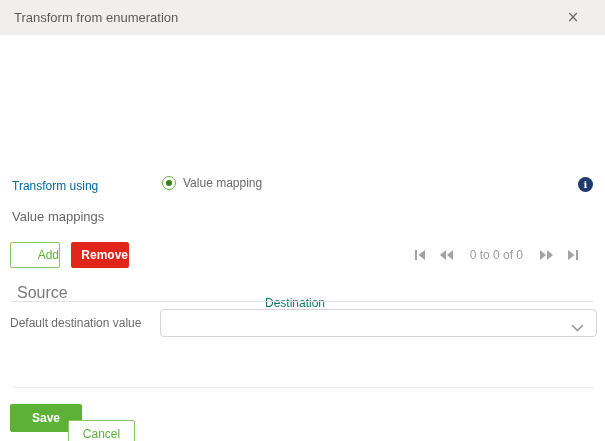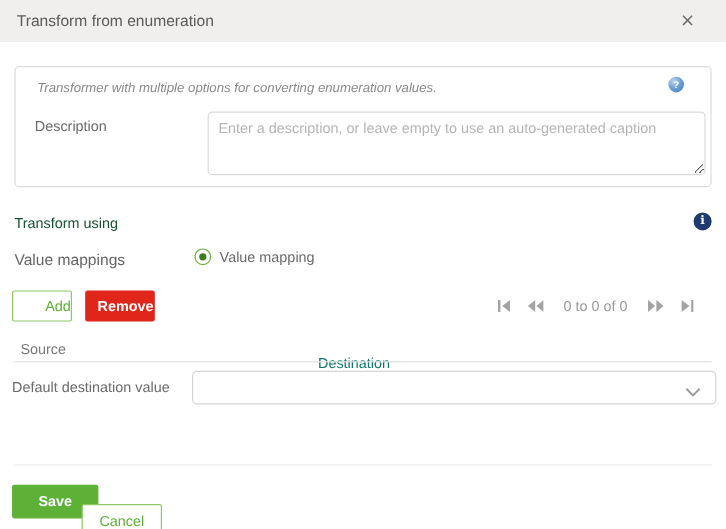--- a/index.html
+++ b/index.html
@@ -37,23 +37,23 @@
   }
   .desc-label { position:absolute; left:16px; top:42px; font-size:12px; color:#6b6b6b; }
   .desc-input {
     position:absolute; left:160px; top:37px; width:415px; height:53px;
     border:1px solid #d9d9d9; border-radius:4px; resize:both;
     font-family:"Liberation Sans","DejaVu Sans",sans-serif; font-size:12px;
     color:#555; padding:6px 8px; outline:none;
   }
   .desc-input::placeholder { color:#b5b5b5; opacity:1; }
   
-  .transform-label { position:absolute; left:12px; top:179px; font-size:12px; color:#14532d; }
+  .transform-label { position:absolute; left:12px; top:179px; font-size:12px; color:#0369a1; }
   .radio-group { position:absolute; left:162px; top:176px; display:flex; align-items:center; gap:14px; }
-  .radio-option { display:flex; align-items:center; gap:7px; cursor:pointer;margin-top:31px; }
+  .radio-option { display:flex; align-items:center; gap:7px; cursor:pointer; }
   .radio-circle {
     width:14px; height:14px; border-radius:50%; background:#fff; position:relative;
   }
   .radio-circle.selected { border:1px solid #6ab33e; }
   .radio-circle.selected::after {
     content:""; position:absolute; left:3px; top:3px; width:6px; height:6px;
     border-radius:50%; background:#3e7d1f;
   }
   .radio-circle.unselected { border:1px solid #aaaaaa; }
   .radio-label { font-size:12px; color:#6b6b6b; }
@@ -75,21 +75,21 @@
     left:71px; width:58px; background:#e0251b; color:#ffffff; border:1px solid #e0251b;
     font-weight:bold;
   }
   .pagination {
     position:absolute; right:27px; top:248px; display:flex; align-items:center; gap:14px;
   }
   .pg-btn { background:none; border:none; padding:0; cursor:pointer; display:flex; align-items:center; }
   .pg-btn svg { display:block; }
   .pg-text { font-size:12px; color:#9a9a9a; padding:0 3px; }
   
-  .col-source { position:absolute; left:17px; top:284px; font-size:12px; color:#7a7a7a; }
+  .col-source { position:absolute; left:17px; top:284px; font-size:16px; color:#7a7a7a; }
   .col-dest { position:absolute; left:265px; top:284px; font-size:12px; color:#0f766e;margin-top:12px; }
   .table-hline { position:absolute; left:12px; right:12px; top:301px; border-top:1px solid #e2e2e2; }
   .row-label { position:absolute; left:10px; top:316px; font-size:12px; color:#6b6b6b; }
   .dest-select {
     position:absolute; left:160px; top:309px; width:437px; height:28px;
     border:1px solid #d5d5d5; border-radius:4px; background:#fff; cursor:pointer;
   }
   .dest-select .chevron { position:absolute; right:12px; top:8px; }
   
   .footer-divider { position:absolute; left:12px; right:12px; top:387px; border-top:1px solid #ebebeb; }
@@ -107,26 +107,20 @@
 </head>
 <body>
 
 <div class="dialog">
 
   <div class="titlebar">
     <span class="title">Transform from enumeration</span>
   </div>
   <button class="close-btn">×</button>
 
-  <div class="info-box">
-    <span class="hint">Transformer with multiple options for converting enumeration values.</span>
-    <span class="help-ball">?</span>
-    <span class="desc-label">Description</span>
-    <textarea class="desc-input" placeholder="Enter a description, or leave empty to use an auto-generated caption" style=""></textarea>
-  </div>
 
   <span class="transform-label">Transform using</span>
   <div class="radio-group">
     <span class="radio-option">
       <span class="radio-circle selected"></span>
       <span class="radio-label">Value mapping</span>
     </span>
   </div>
   <span class="info-dot">i</span>
 

